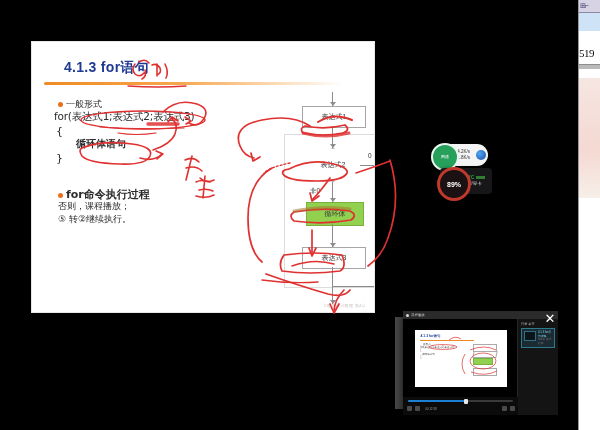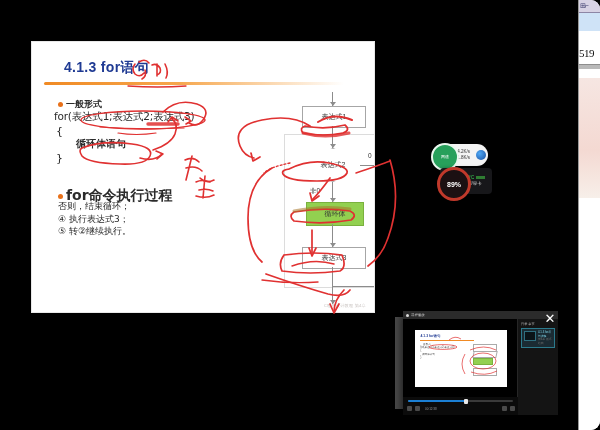--- a/index.html
+++ b/index.html
@@ -1,48 +1,48 @@
 <!DOCTYPE html>
 <html lang="zh"><head>
 <meta charset="utf-8">
 <title>Lecture Screen Recording</title>
 <style>
   html,body{margin:0;padding:0;}
   body{
     width:600px;height:430px;overflow:hidden;position:relative;
     background:#000;font-family:"Liberation Sans","DejaVu Sans",sans-serif;
   }
-  .screen{position:absolute;inset:0;background:#000;overflow:hidden;border-radius:9px;}
+  .screen{position:absolute;inset:0;background:#000;overflow:hidden;}
 
   
   .edge-window{position:absolute;left:578px;top:0;width:22px;height:430px;background:#f4f4f4;border-left:1px solid #9a9a9a;overflow:hidden;}
   .edge-titlebar{height:12px;background:#d7d2e4;border-bottom:1px solid #8d86a5;position:relative;}
   .edge-tabicons{position:absolute;left:1px;top:1px;font-size:7px;color:#3b3b6b;letter-spacing:-1px;line-height:10px;}
   .edge-urlbar{height:18px;background:#cfe3f7;border-bottom:1px solid #b0c4d8;}
   .edge-body{position:absolute;left:0;top:31px;right:0;bottom:0;background:#fff;}
   .edge-num{position:absolute;left:0px;top:47px;font-size:11px;color:#111;font-family:"Liberation Serif",serif;letter-spacing:-0.5px;}
   .edge-sep{position:absolute;left:0;top:64px;width:22px;height:4px;background:#b9b9b9;border-top:1px solid #8e8e8e;}
   .edge-tint{position:absolute;left:0;top:78px;width:22px;height:120px;background:linear-gradient(180deg,#f6e6e2,#f4d9d2 60%,#f7efe9);}
 
   
   .slide{position:absolute;left:32px;top:42px;width:342px;height:270px;background:#fff;box-shadow:0 0 0 1px #e8e8e8;overflow:hidden;}
   .slide-title{position:absolute;left:32px;top:17px;font-size:14px;font-weight:bold;color:#1f3a93;letter-spacing:0.3px;}
   .title-rule{position:absolute;left:12px;top:40px;width:300px;height:3px;
     background:linear-gradient(90deg,#f08a24 0%,#f6a74d 45%,#ffffff 100%);border-radius:2px;}
 
   .bullet-dot{width:5px;height:5px;border-radius:50%;background:#e8711a;display:inline-block;vertical-align:middle;margin-right:3px;}
   .blk{position:absolute;color:#2b2b2b;font-family:"DejaVu Sans",sans-serif;}
 
-  .form-head{left:26px;top:56px;font-size:9px;font-weight:bold;}
+  .form-head{left:26px;top:56px;font-size:9px;font-weight:normal;}
   .form-line{left:22px;top:68px;font-size:10.5px;letter-spacing:-0.2px;}
   .brace1{left:24px;top:83px;font-size:11px;}
   .loopbody{left:44px;top:95px;font-size:10px;font-weight:bold;}
   .brace2{left:24px;top:110px;font-size:11px;}
 
-  .proc-head{left:26px;top:145px;font-size:14px;font-weight:bold;}
+  .proc-head{left:26px;top:145px;font-size:11px;font-weight:bold;}
   .proc-list{left:26px;top:158px;font-size:9px;line-height:12.5px;}
   .proc-list div{white-space:nowrap;}
 
   .slide-footer{position:absolute;right:8px;bottom:4px;font-size:4.2px;color:#c9c3c0;letter-spacing:0.2px;}
 
   
   .fc{position:absolute;left:252px;top:50px;width:96px;height:215px;}
   .fc-box{position:absolute;border:1px solid #a6a6a6;background:#fff;
           display:flex;align-items:center;justify-content:center;font-size:7px;color:#333;}
   .fc-b1{left:18px;top:14px;width:62px;height:20px;}
@@ -140,22 +140,21 @@
     </div>
     <div class="blk form-line">for(表达式1;表达式2;表达式3)</div>
     <div class="blk brace1">{</div>
     <div class="blk loopbody">循环体语句</div>
     <div class="blk brace2">}</div>
 
     <div class="blk proc-head">
       <span class="bullet-dot"></span><span>for命令执行过程</span>
     </div>
     <div class="blk proc-list">
-      <div>否则，结束循环；</div>
-      <div>④ 执行表达式3；</div>
+      <div>否则，课程播放；</div>
       <div>⑤ 转②继续执行。</div>
     </div>
 
     <div class="fc">
       <div class="fc-outer"></div>
 
       <div class="fc-line" style="left:48px;top:0px;width:1px;height:14px;"></div>
       <div class="fc-arrow" style="left:45.5px;top:10px;"></div>
 
       <div class="fc-box fc-b1">表达式1</div>

